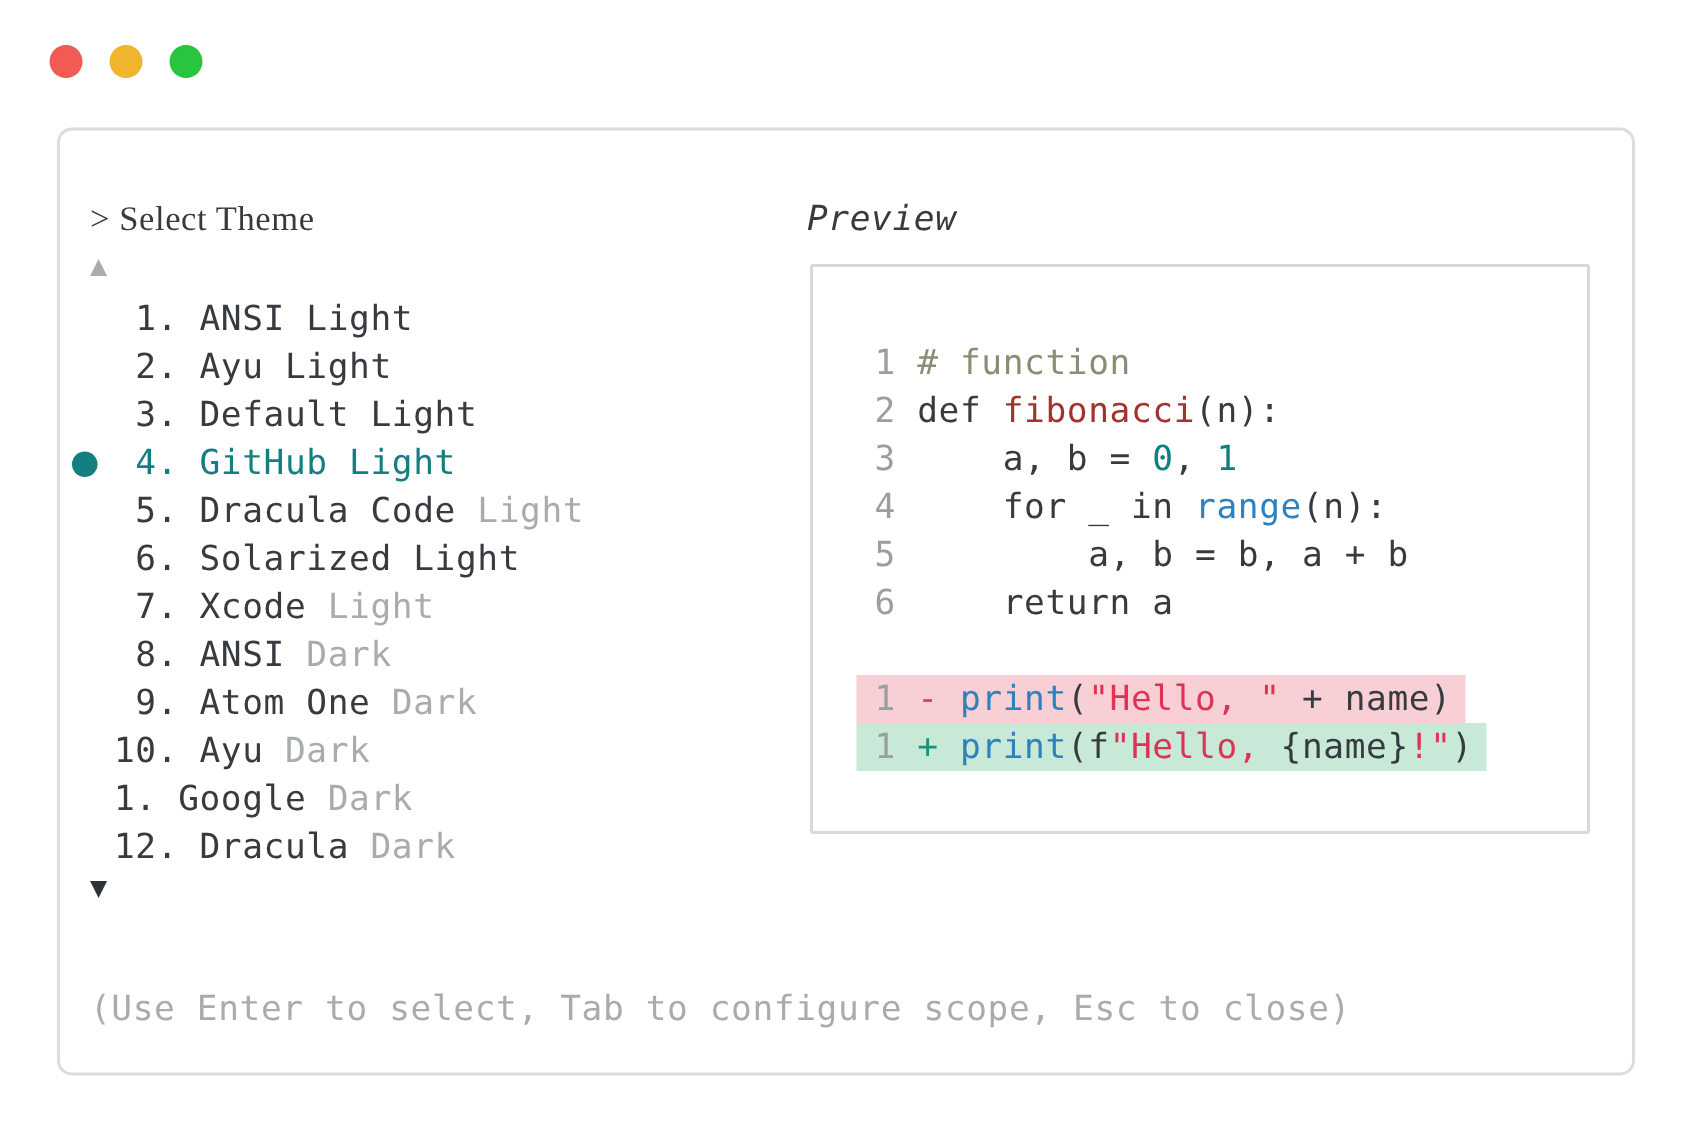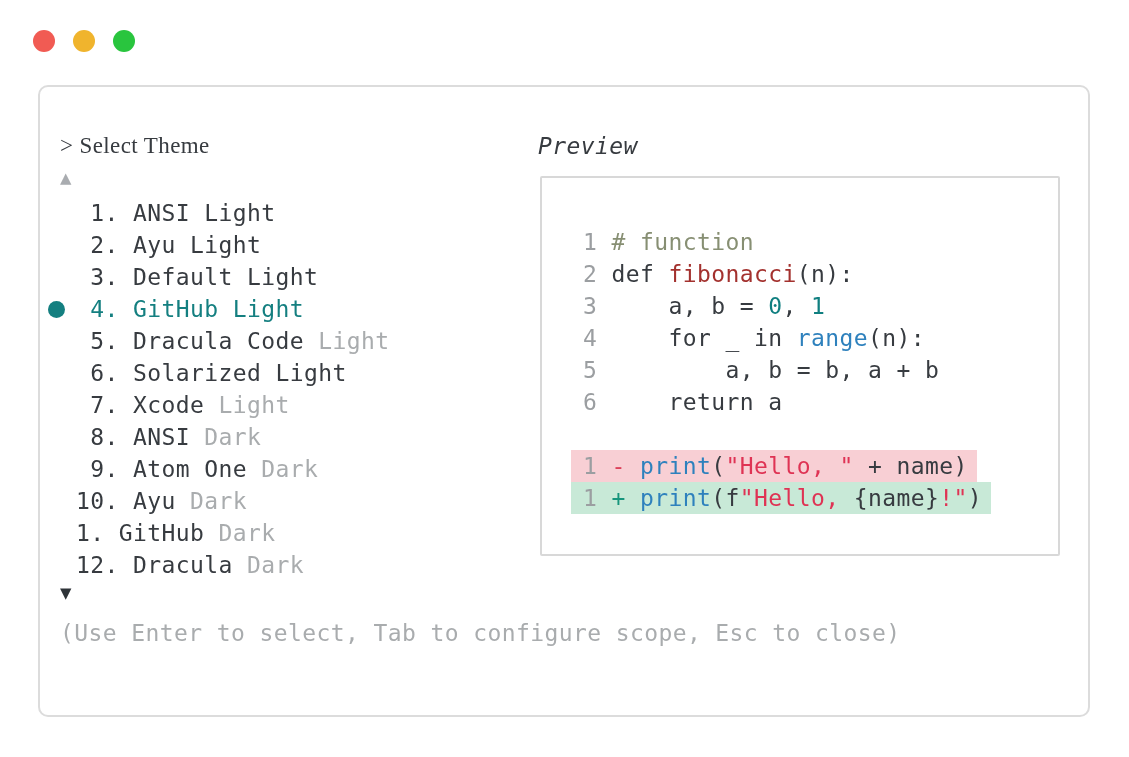--- a/index.html
+++ b/index.html
@@ -63,21 +63,21 @@
   .tok-ln { color:var(--ln); }
   .tok-t { color:var(--text-dark); }
   .tok-c { color:var(--comment); }
   .tok-fn { color:var(--fn-red); }
   .tok-num { color:var(--num-teal); }
   .tok-bi { color:var(--blue); }
   .tok-str { color:var(--str-red); }
   .tok-minus { color:var(--minus); }
   .tok-plus { color:var(--plus); }
 
-  .hint { position:absolute; left:20px; top:530px; color:var(--muted);text-align:center; }
+  .hint { position:absolute; left:20px; top:570px; color:var(--muted);text-align:center; }
 </style>
 </head>
 <body>
 
 <div class="traffic">
     <div class="light" style="background: rgb(241, 91, 83);"></div>
     <div class="light" style="background: rgb(240, 180, 45);"></div>
     <div class="light" style="background: rgb(41, 197, 62);"></div>
   </div>
 
@@ -90,21 +90,21 @@
       <div class="row"><span class="bullet-slot"></span><span><span class="num"> 1. </span><span class="label">ANSI Light</span></span></div>
       <div class="row"><span class="bullet-slot"></span><span><span class="num"> 2. </span><span class="label">Ayu Light</span></span></div>
       <div class="row"><span class="bullet-slot"></span><span><span class="num"> 3. </span><span class="label">Default Light</span></span></div>
       <div class="row selected"><span class="bullet-slot"><span class="bullet"></span></span><span><span class="num"> 4. </span><span class="label">GitHub Light</span></span></div>
       <div class="row"><span class="bullet-slot"></span><span><span class="num"> 5. </span><span class="label">Dracula Code</span><span class="muted"> Light</span></span></div>
       <div class="row"><span class="bullet-slot"></span><span><span class="num"> 6. </span><span class="label">Solarized Light</span></span></div>
       <div class="row"><span class="bullet-slot"></span><span><span class="num"> 7. </span><span class="label">Xcode</span><span class="muted"> Light</span></span></div>
       <div class="row"><span class="bullet-slot"></span><span><span class="num"> 8. </span><span class="label">ANSI</span><span class="muted"> Dark</span></span></div>
       <div class="row"><span class="bullet-slot"></span><span><span class="num"> 9. </span><span class="label">Atom One</span><span class="muted"> Dark</span></span></div>
       <div class="row"><span class="bullet-slot"></span><span><span class="num">10. </span><span class="label">Ayu</span><span class="muted"> Dark</span></span></div>
-      <div class="row"><span class="bullet-slot"></span><span><span class="num">1. </span><span class="label">GitHub</span><span class="muted"> Dark</span></span></div>
+      <div class="row"><span class="bullet-slot"></span><span><span class="num">1. </span><span class="label">Google</span><span class="muted"> Dark</span></span></div>
       <div class="row"><span class="bullet-slot"></span><span><span class="num">12. </span><span class="label">Dracula</span><span class="muted"> Dark</span></span></div>
     </div>
   <div class="scroll-ind scroll-down">▼</div>
 
   <div class="preview-pane">
     <div class="code">
         <div class="code-line"><span class="line-bg"><span class="tok-ln">1</span><span class="tok-t"> </span><span class="tok-c"># function</span></span></div>
         <div class="code-line"><span class="line-bg"><span class="tok-ln">2</span><span class="tok-t"> def </span><span class="tok-fn">fibonacci</span><span class="tok-t">(n):</span></span></div>
         <div class="code-line"><span class="line-bg"><span class="tok-ln">3</span><span class="tok-t">     a, b = </span><span class="tok-num">0</span><span class="tok-t">, </span><span class="tok-num">1</span></span></div>
         <div class="code-line"><span class="line-bg"><span class="tok-ln">4</span><span class="tok-t">     for _ in </span><span class="tok-bi">range</span><span class="tok-t">(n):</span></span></div>

